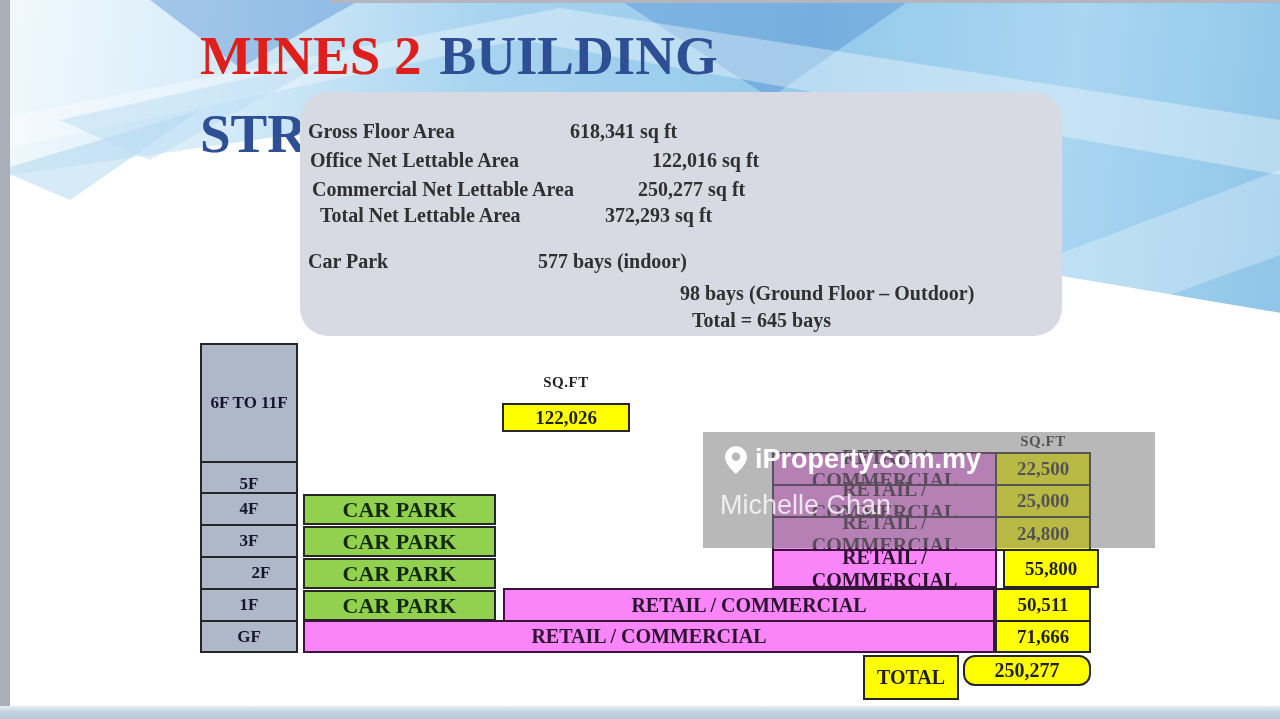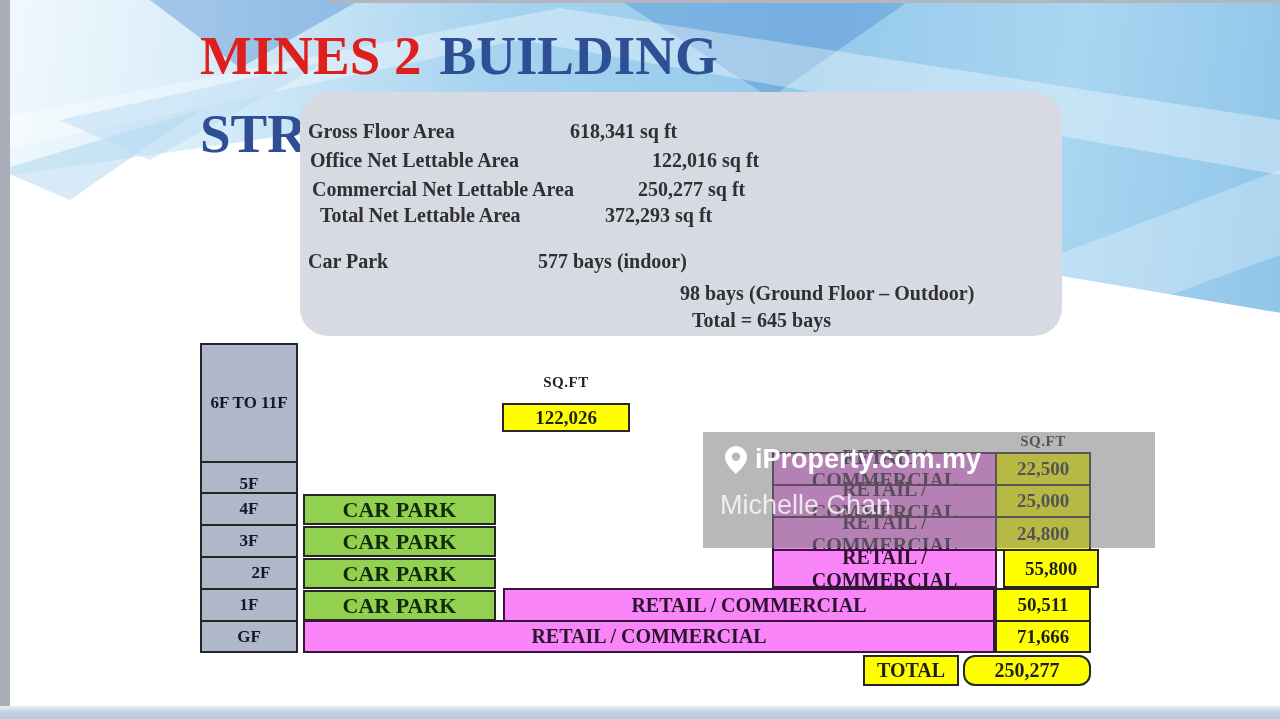--- a/index.html
+++ b/index.html
@@ -78,21 +78,21 @@
   .v5{left:995px;top:588px;width:96px;height:34px;}
   .v6{left:995px;top:620px;width:96px;height:33px;}
   .prow{left:772px;width:225px;background:var(--retail);border-color:#3a153a;color:#2a132e;}
   .p1{top:452px;height:34px;} .p2{top:484px;height:34px;}
   .p3{top:516px;height:35px;} .p4{top:549px;height:39px;}
   .ptxt{text-align:center;font-weight:bold;font-size:20px;line-height:23px;white-space:nowrap;}
   .ptxt span{display:block;}
   .prow-wide{background:var(--retail);border-color:#3a153a;color:#2a132e;font-size:20px;}
   .p1f{left:503px;top:588px;width:492px;height:34px;}
   .pgf{left:303px;top:620px;width:692px;height:33px;}
-  .total-label{left:863px;top:655px;width:96px;height:31px;background:var(--value_yellow);font-size:20px;}
+  .total-label{left:863px;top:655px;width:96px;height:45px;background:var(--value_yellow);font-size:20px;}
   .total-value{left:963px;top:655px;width:128px;height:31px;background:var(--value_yellow);font-size:20px;border-radius:12px;}
 
   
   .wm-band{position:absolute;left:703px;top:432px;width:452px;height:116px;
     background:var(--watermark_band);z-index:10;}
   .wm-brand{position:absolute;left:725px;top:444px;z-index:11;display:flex;align-items:center;gap:8px;
     font-family:"Liberation Sans","DejaVu Sans",sans-serif;font-weight:bold;font-size:27px;color:#ffffff;}
   .wm-agent{position:absolute;left:720px;top:490px;z-index:11;
     font-family:"Liberation Sans","DejaVu Sans",sans-serif;font-size:27px;font-weight:400;
     color:rgba(255,255,255,0.78);}

